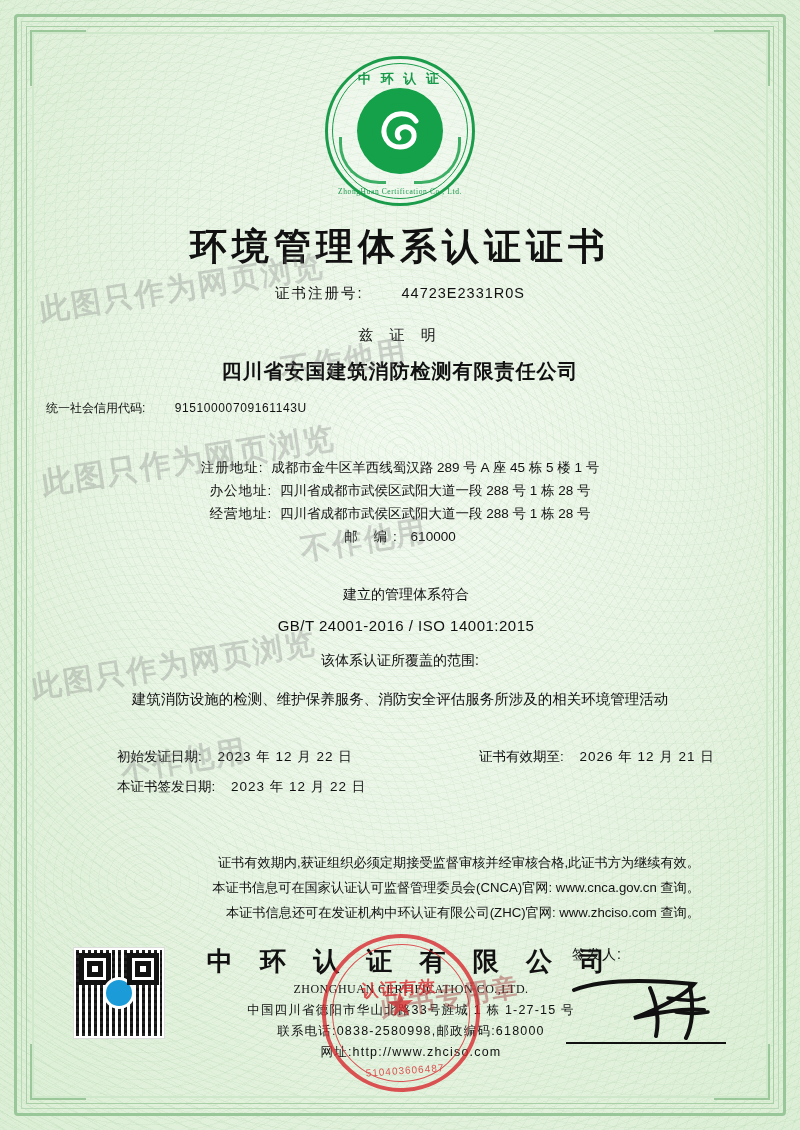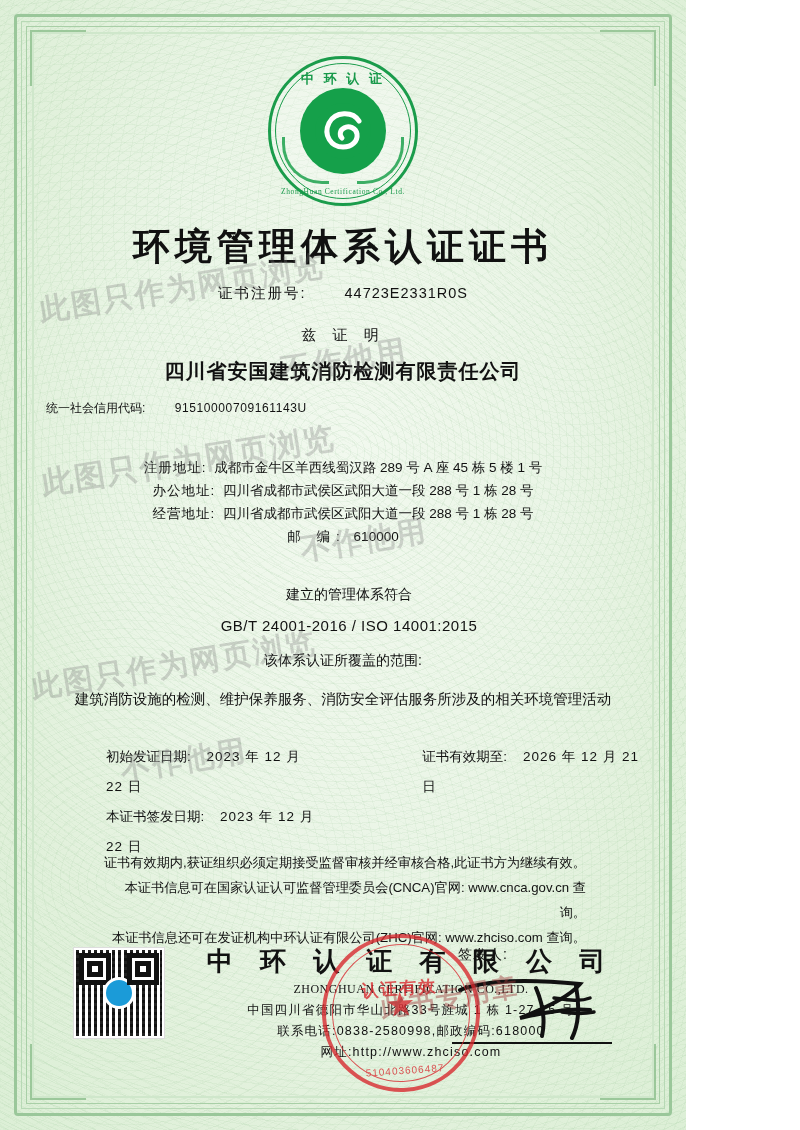--- a/index.html
+++ b/index.html
@@ -10,21 +10,21 @@
   body {
     width: 800px;
     height: 1130px;
     font-family: "Liberation Sans", sans-serif;
     overflow: hidden;
   }
 
   
   .cert {
     position: relative;
-    width: 686px;
+    width: 800px;
     height: 1130px;
     box-sizing: border-box;
     background:
       radial-gradient(ellipse at 50% 42%, #f2f9ef 0%, #eaf5e6 45%, #e2f1dc 70%, #dcefd6 100%);
     overflow: hidden;
   }
 
   
   .guilloche {
     position: absolute;

